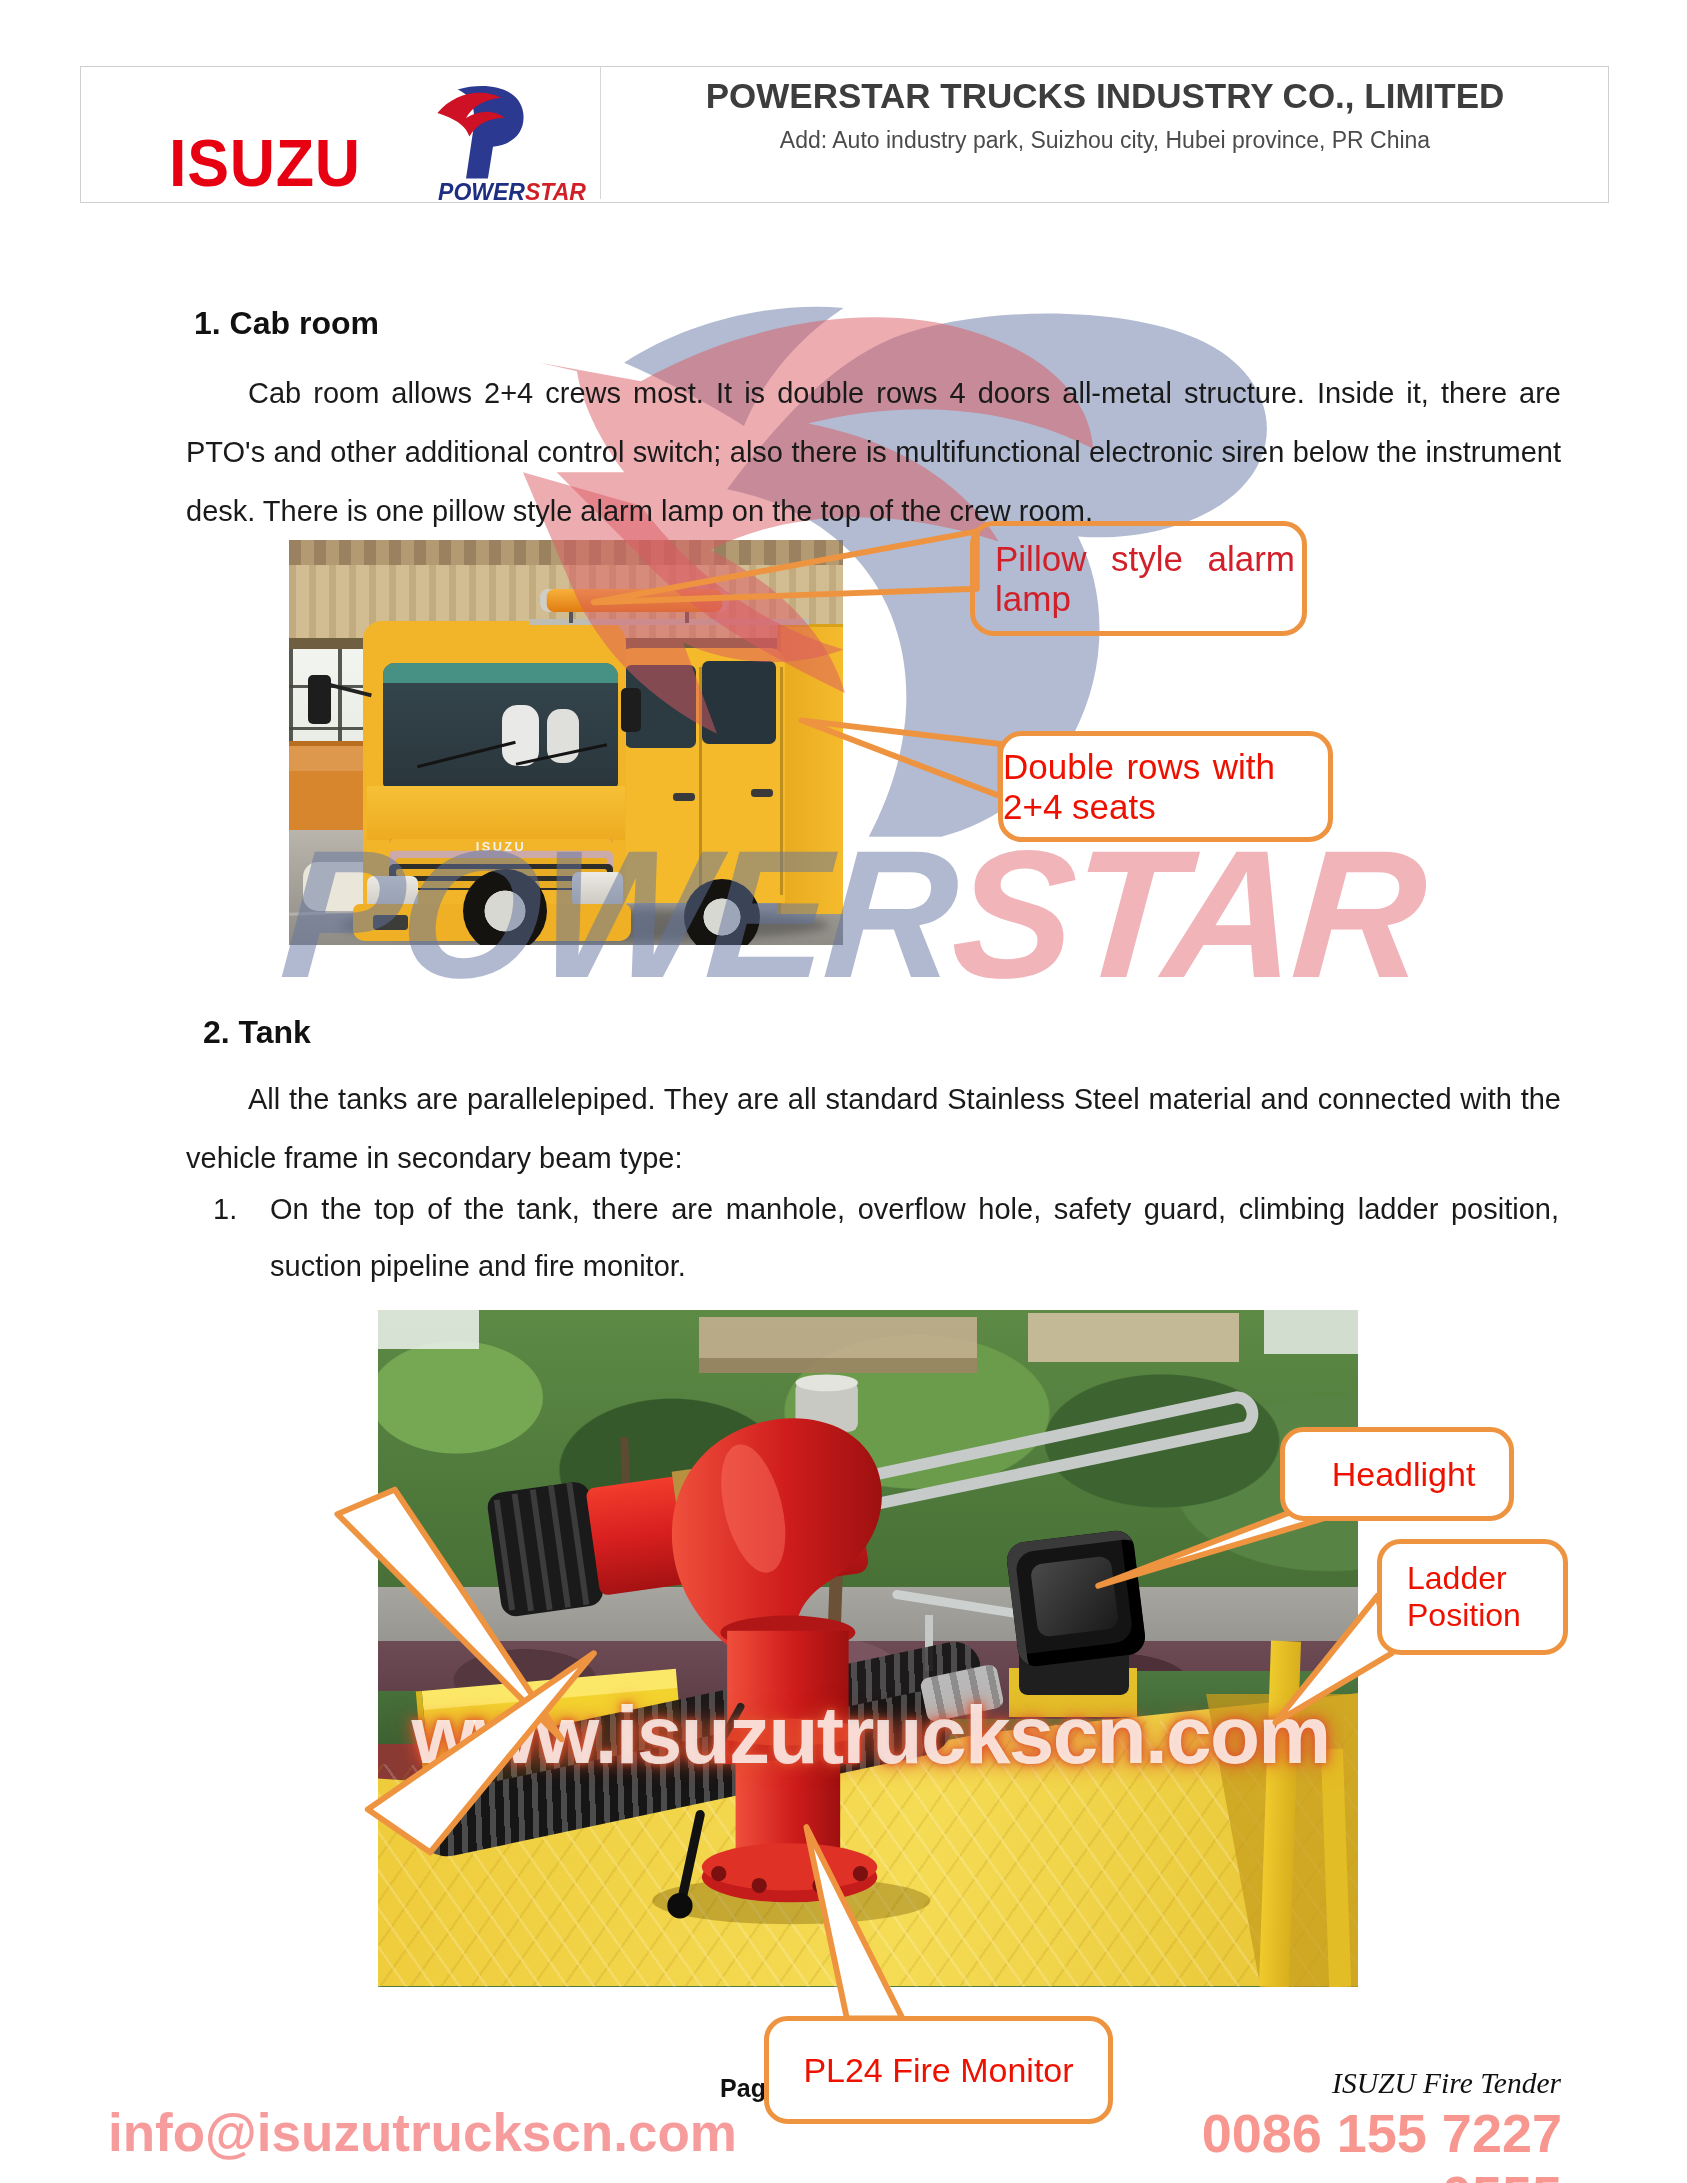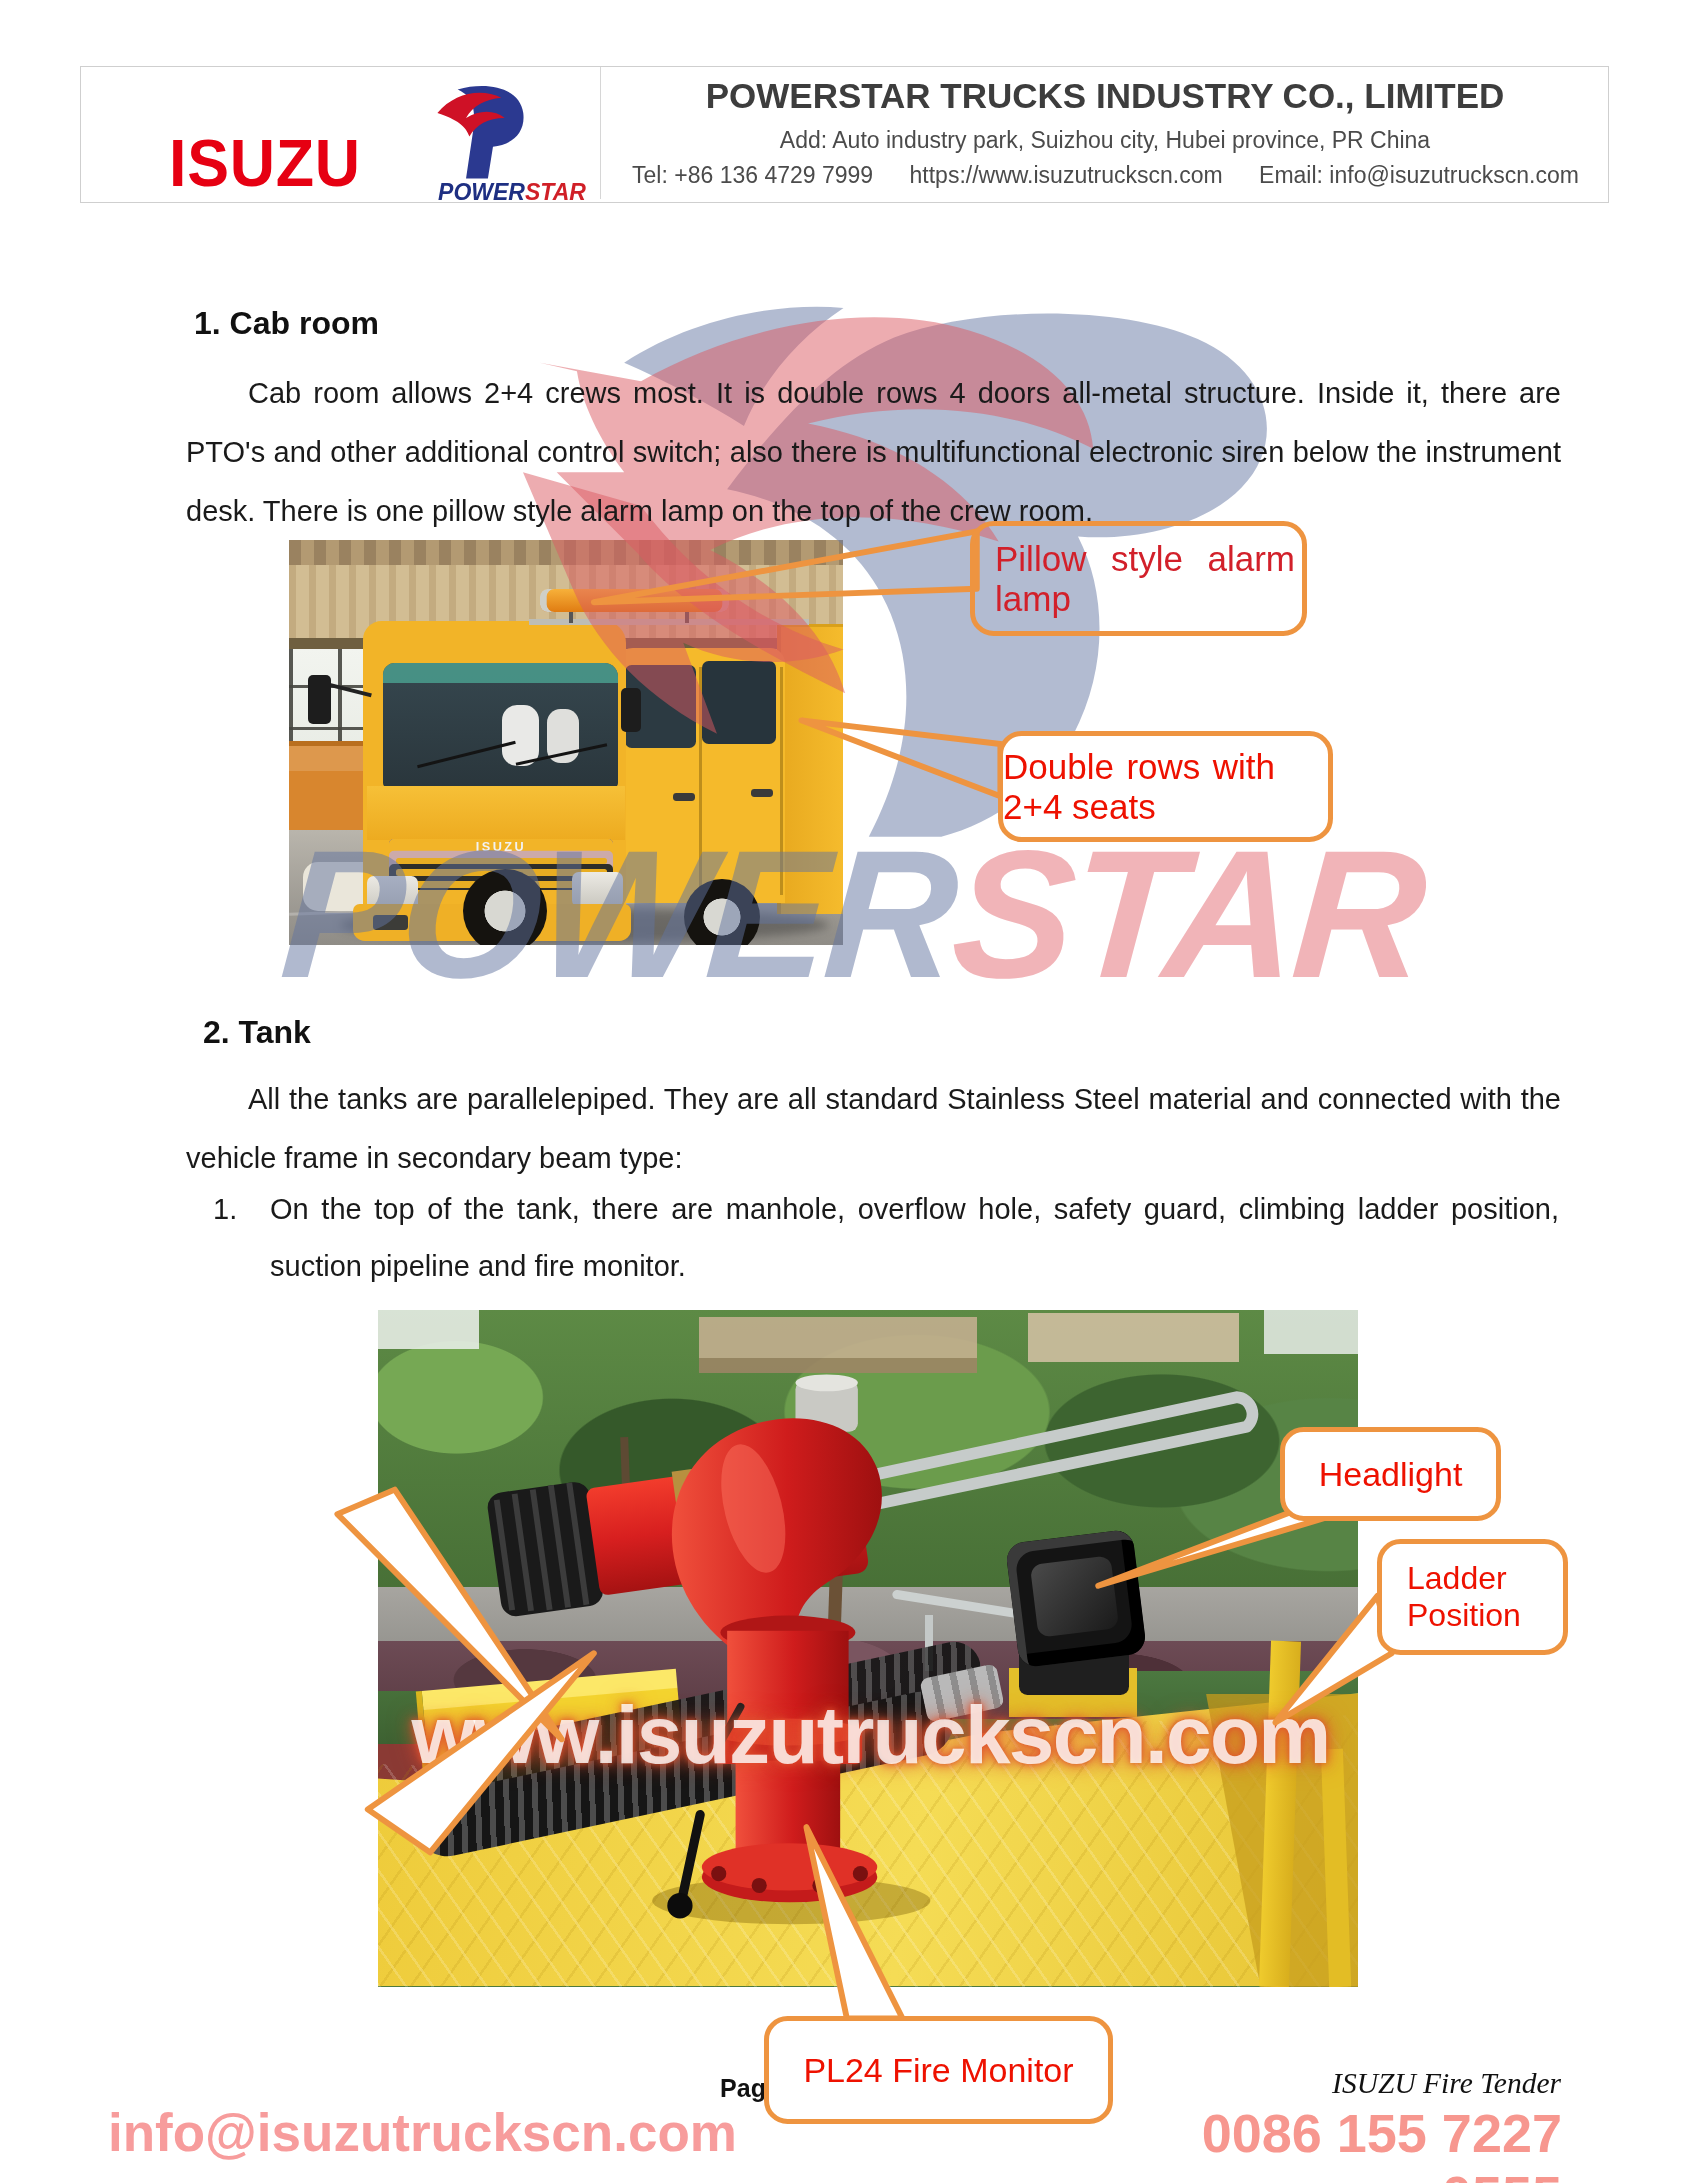--- a/index.html
+++ b/index.html
@@ -158,21 +158,21 @@
   .callout{border:5.9px solid #ee9440;border-radius:23.6px;background:#fff;z-index:5;color:#ee1100;
            font-weight:500;display:flex;flex-direction:column;justify-content:center;}
   .callout .cl-line{width:100%;}
   .co-pillow{left:970px;top:521px;width:337px;height:115px;background:transparent;color:#d2202a;
              font-size:35px;line-height:40px;padding-left:20px;box-sizing:border-box;}
   .co-pillow .j{width:300px;text-align:justify;text-align-last:justify;}
   .co-double{left:998px;top:731px;width:335px;height:111px;font-size:35px;line-height:40px;
              box-sizing:border-box;}
   .co-double .j{width:272px;text-align:justify;text-align-last:justify;}
   .co-safety{left:146px;top:1436px;width:251px;height:81px;font-size:34px;text-align:center;}
-  .co-headlight{left:1280px;top:1427px;width:211px;height:84px;font-size:34px;text-align:center;}
+  .co-headlight{left:1280px;top:1427px;width:211px;height:84px;font-size:34px;text-align:center;padding-left:13px;}
   .co-ladder{left:1377px;top:1539px;width:191px;height:116px;font-size:32px;line-height:37px;padding-left:25px;box-sizing:border-box;}
   .co-pipelines{left:112px;top:1807px;width:320px;height:140px;font-size:35px;line-height:42px;
                 padding:0 22px;box-sizing:border-box;}
   .co-pipelines .j{width:100%;text-align:justify;text-align-last:justify;}
   .co-pl24{left:764px;top:2016px;width:339px;height:98px;font-size:34px;text-align:center;}
   .tails-svg{left:0;top:0;z-index:4;pointer-events:none;}
 
   
   .f-page{left:675px;top:2074px;width:236px;text-align:center;font-size:25px;font-weight:700;color:#111;z-index:3;}
   .f-doc{left:1249px;top:2067px;width:312px;text-align:right;font-size:29.5px;font-style:italic;
@@ -190,25 +190,20 @@
   <div class="abs isuzu-logo">ISUZU</div>
   <svg class="abs pslogo-svg" width="101" height="100" viewBox="0 0 120 118">
     <path d="M34 6 C70 -4 108 4 112 34 C115 58 98 72 76 74 L70 112 L44 112 L52 58 C58 20 46 12 34 6 Z" fill="#2b3990"></path>
     <path d="M10 34 C30 10 62 4 86 16 C66 18 52 26 44 40 C60 30 78 30 90 40 C70 40 56 48 48 62 C44 50 34 42 10 34 Z" fill="#cf1126"></path>
   </svg>
   <div class="abs pslogo-text">
     <span class="pw">POWER</span><span class="st">STAR</span>
   </div>
   <div class="abs company-name">POWERSTAR TRUCKS INDUSTRY CO., LIMITED</div>
   <div class="abs company-address">Add: Auto industry park, Suizhou city, Hubei province, PR China</div>
-  <div class="abs company-contact">
-    <span>Tel: +86 136 4729 7999</span>
-    <span>https://www.isuzutruckscn.com</span>
-    <span>Email: info@isuzutruckscn.com</span>
-  </div>
 
   <svg class="abs eagle-svg" width="1687" height="2183" viewBox="0 0 2000 2588">
     <path fill="rgba(108,125,166,0.52)" d="M740 430 C820 378 920 358 1000 365 C950 398 905 448 882 505 C840 478 790 452 740 430 Z"></path>
     <path fill="rgba(108,125,166,0.52)" d="M1060 400 C1160 362 1330 362 1420 402 C1506 440 1526 522 1472 578 C1430 622 1348 642 1278 636 C1312 702 1314 792 1272 872 C1240 932 1178 976 1116 992 L1030 992 C1078 900 1088 808 1056 728 C1024 648 952 598 862 580 C928 492 988 430 1060 400 Z"></path>
     <path fill="rgba(219,90,98,0.50)" d="M640 430 L760 452 C880 384 1030 356 1150 392 C1242 420 1292 472 1296 532 C1198 482 1078 472 958 502 C1062 522 1142 572 1184 642 C1062 602 942 602 842 652 C922 692 982 752 1002 822 C900 772 812 722 756 656 L660 560 L740 560 C710 520 690 478 684 440 Z"></path>
     <path fill="rgba(219,90,98,0.50)" d="M620 560 L760 600 C820 680 900 740 1000 770 C940 792 870 790 810 762 L850 870 C770 830 710 770 680 700 Z"></path>
   </svg>
   <div class="abs wm-word">
     <span class="p1">POWER</span><span class="p2">STAR</span>
   </div>

